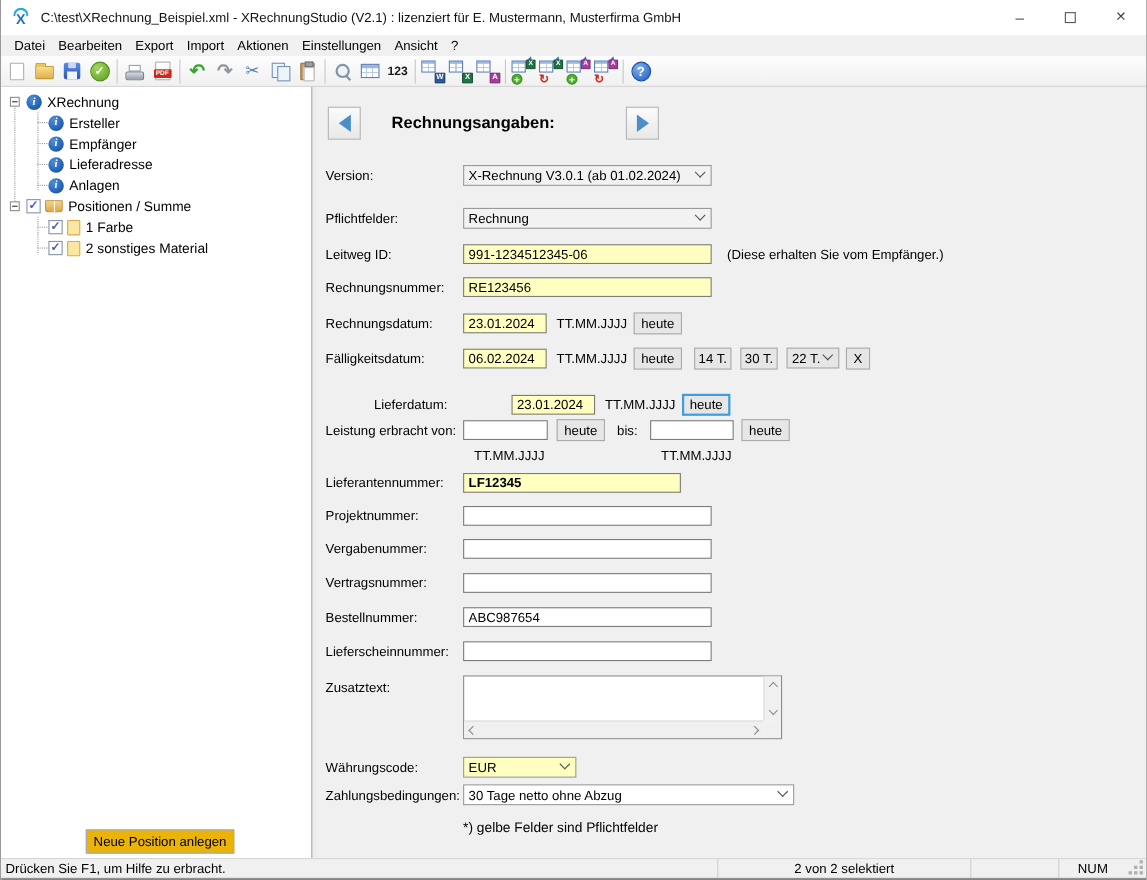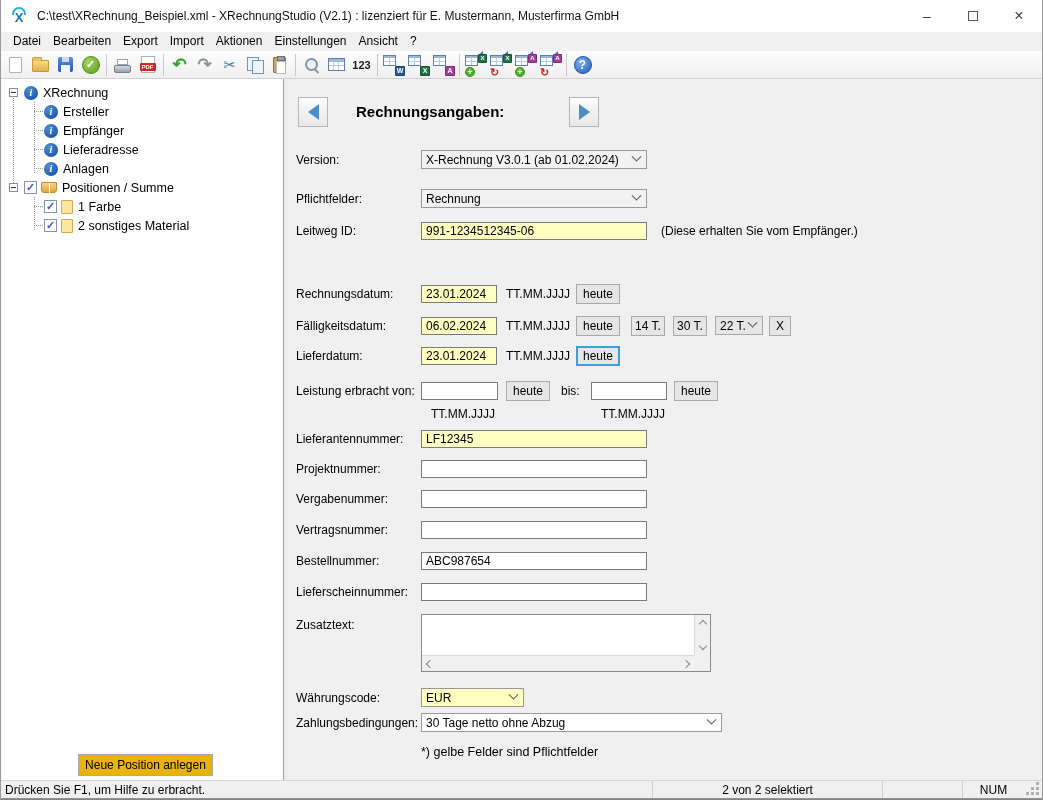--- a/index.html
+++ b/index.html
@@ -331,20 +331,24 @@
           <span class="chev"></span>
         </div>
       </div>
 
       <div class="frow" style="top:143px;">
         <span class="flabel">Leitweg ID:</span>
         <input class="txt req" style="left: 125px; width: 226px;" value="991-1234512345-06">
         <span class="fmt" style="left:365px;">(Diese erhalten Sie vom Empfänger.)</span>
       </div>
 
+      <div class="frow" style="top:173px;">
+        <span class="flabel">Rechnungsnummer:</span>
+        <input class="txt req" style="left: 125px; width: 226px;" value="RE123456">
+      </div>
 
       <div class="frow" style="top:206px;">
         <span class="flabel">Rechnungsdatum:</span>
         <input class="txt req" style="left: 125px; width: 76px;" value="23.01.2024">
         <span class="fmt" style="left:210px;">TT.MM.JJJJ</span>
         <button class="btn" style="left:280px; width:44px;">heute</button>
       </div>
 
       <div class="frow" style="top:238px;">
         <span class="flabel">Fälligkeitsdatum:</span>
@@ -353,21 +357,21 @@
         <button class="btn" style="left:280px; width:44px;">heute</button>
         <button class="btn" style="left:335px; width:34px;">14 T.</button>
         <button class="btn" style="left:377px; width:34px;">30 T.</button>
         <div class="combo" style="left:419px; width:48px; background:#e6e6e6; border-color:#a9a9a9;">
           <span class="ctext">22 T.</span>
           <span class="chev"></span>
         </div>
         <button class="btn" style="left:473px; width:22px;">X</button>
       </div>
 
-      <div class="frow" style="top:268px;">
+      <div class="frow" style="top:280px;margin-left:44px;">
         <span class="flabel">Lieferdatum:</span>
         <input class="txt req" style="left: 125px; width: 76px;" value="23.01.2024">
         <span class="fmt" style="left:210px;">TT.MM.JJJJ</span>
         <button class="btn focused" style="left:280px; width:44px;">heute</button>
       </div>
 
       <div class="frow" style="top:303px;">
         <span class="flabel">Leistung erbracht von:</span>
         <input class="txt" style="left: 125px; width: 77px;" value="">
         <button class="btn" style="left:210px; width:44px;">heute</button>
@@ -375,21 +379,21 @@
         <input class="txt" style="left: 295px; width: 76px;" value="">
         <button class="btn" style="left:378px; width:44px;">heute</button>
       </div>
       <div class="frow" style="top:326px;">
         <span class="fmt" style="left:135px;">TT.MM.JJJJ</span>
         <span class="fmt" style="left:305px;">TT.MM.JJJJ</span>
       </div>
 
       <div class="frow" style="top:351px;">
         <span class="flabel">Lieferantennummer:</span>
-        <input class="txt req" style="left: 125px; width: 226px;" value="LF12345">
+        <input class="txt req" style="left: 125px; width: 198px; font-weight: bold;" value="LF12345">
       </div>
 
       <div class="frow" style="top:381px;">
         <span class="flabel">Projektnummer:</span>
         <input class="txt" style="left: 125px; width: 226px;" value="">
       </div>
 
       <div class="frow" style="top:411px;">
         <span class="flabel">Vergabenummer:</span>
         <input class="txt" style="left: 125px; width: 226px;" value="">

